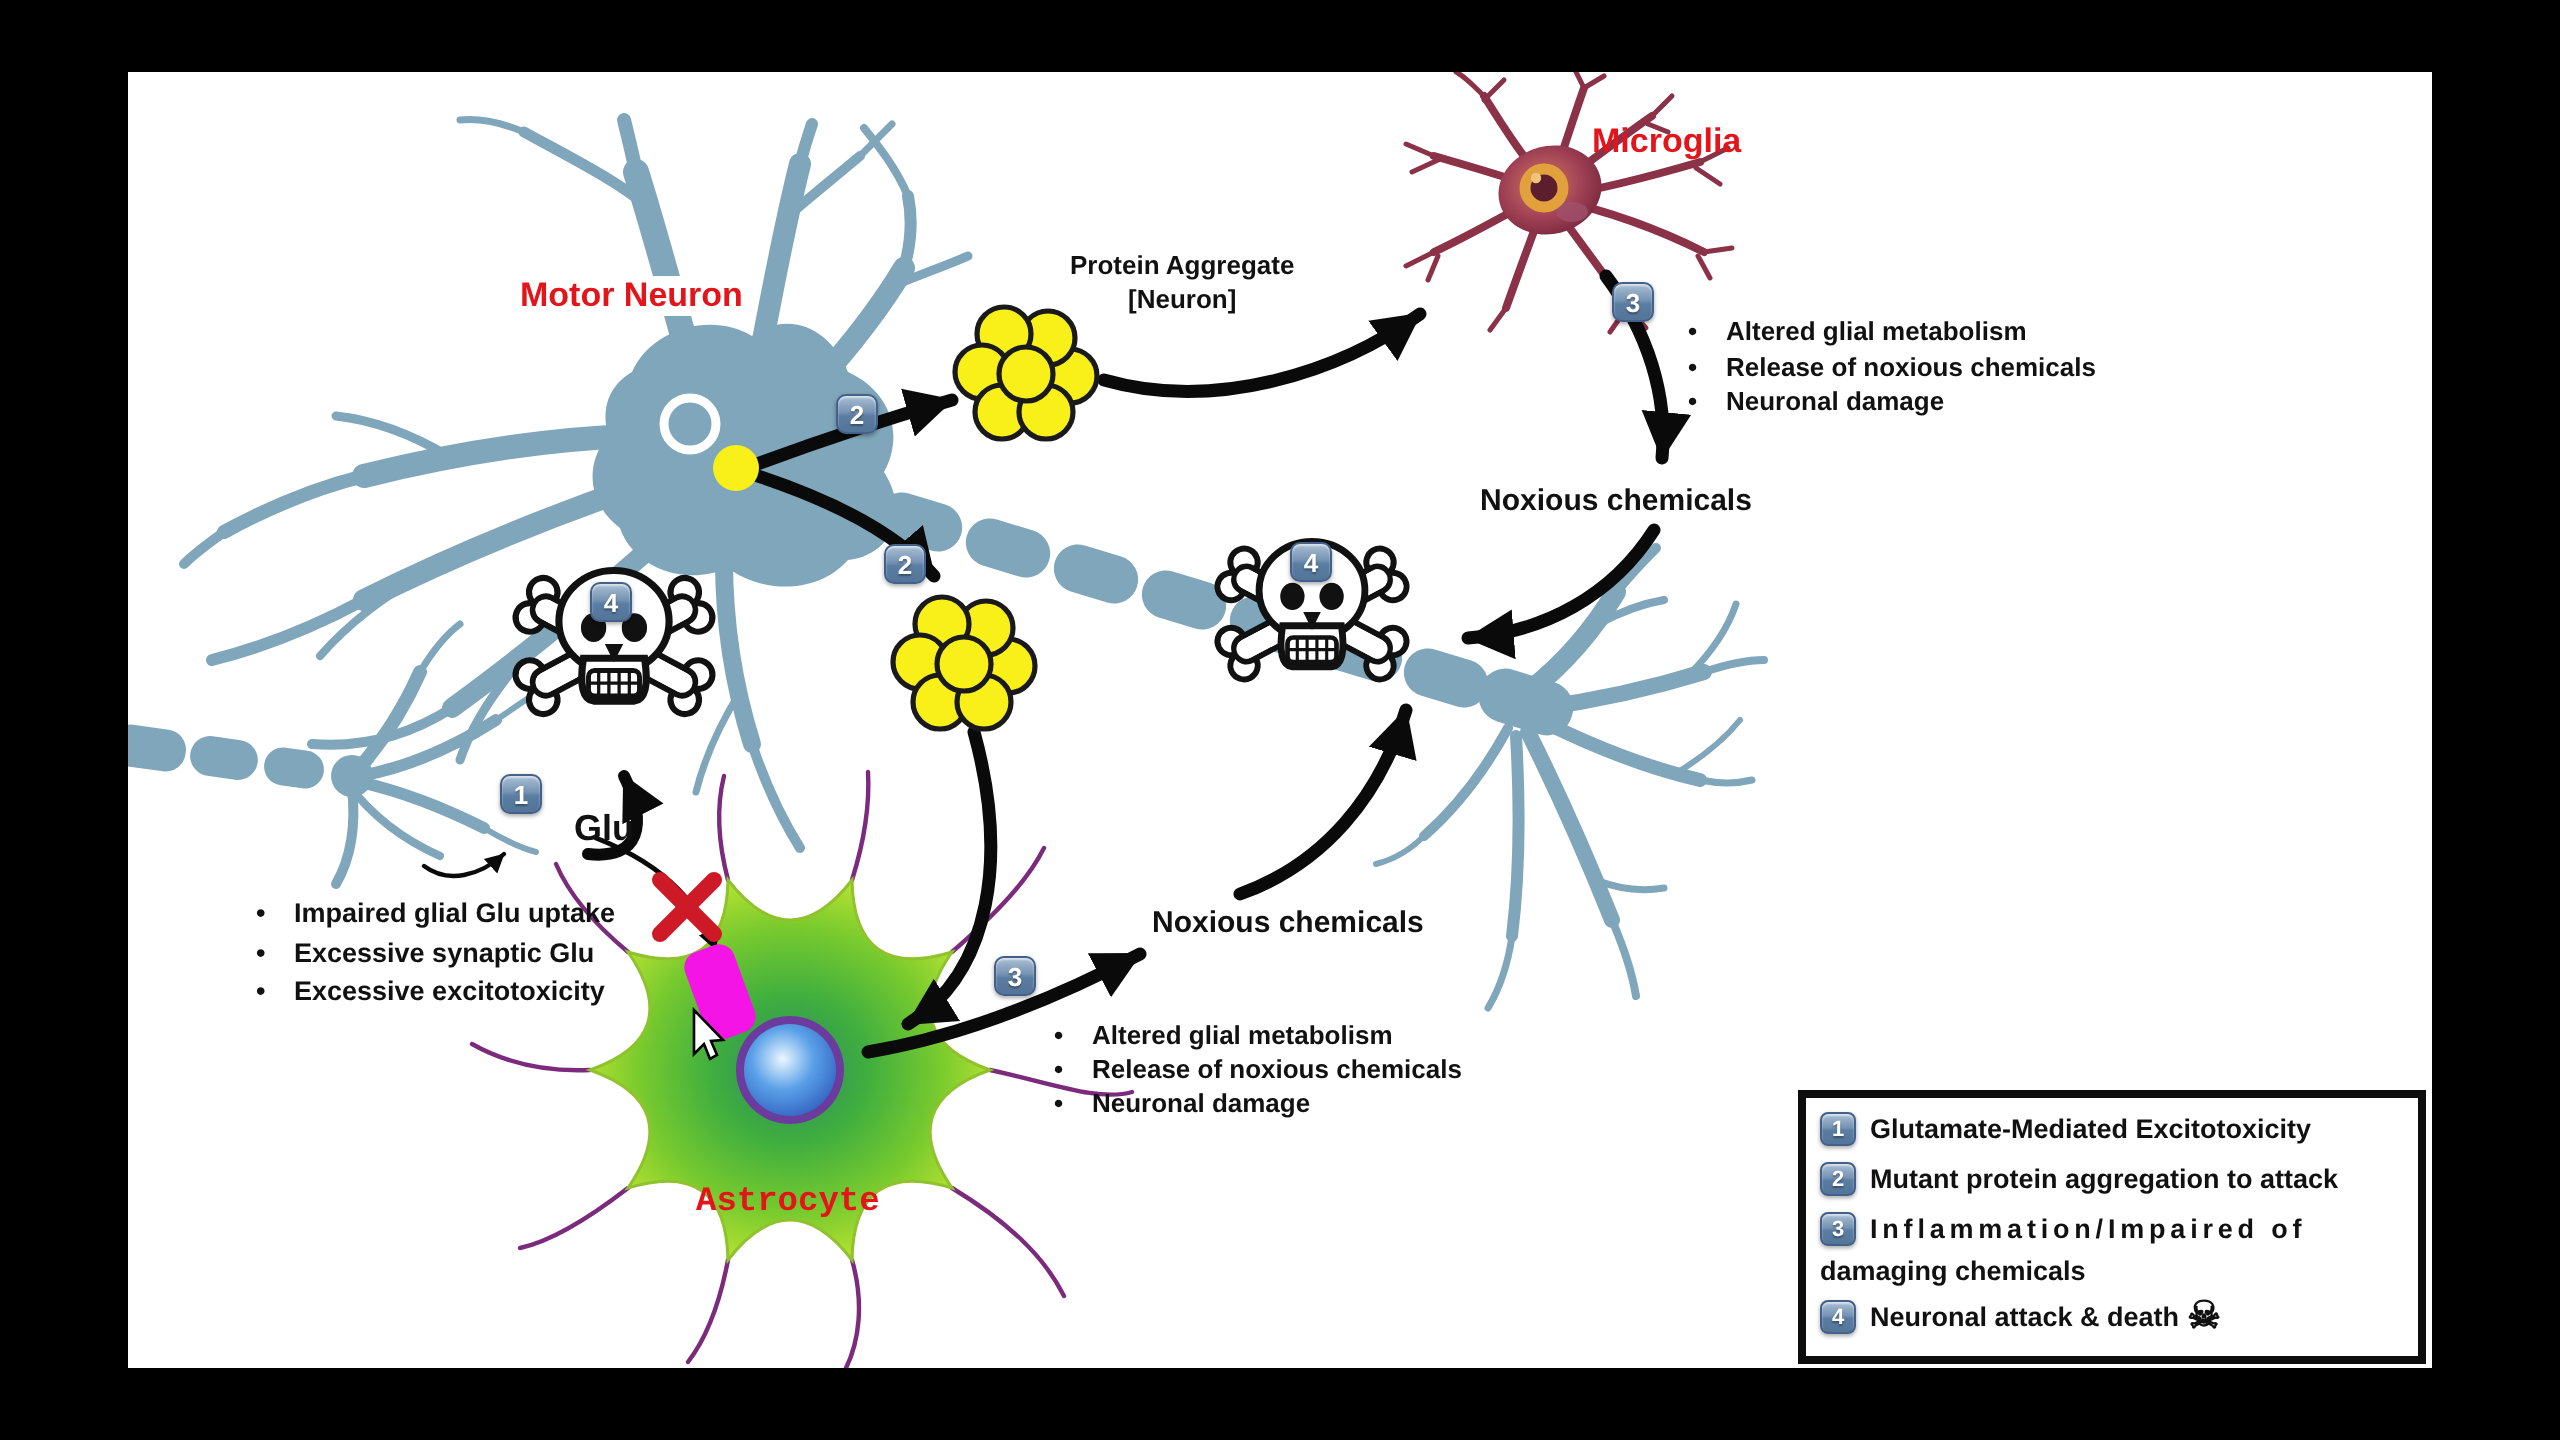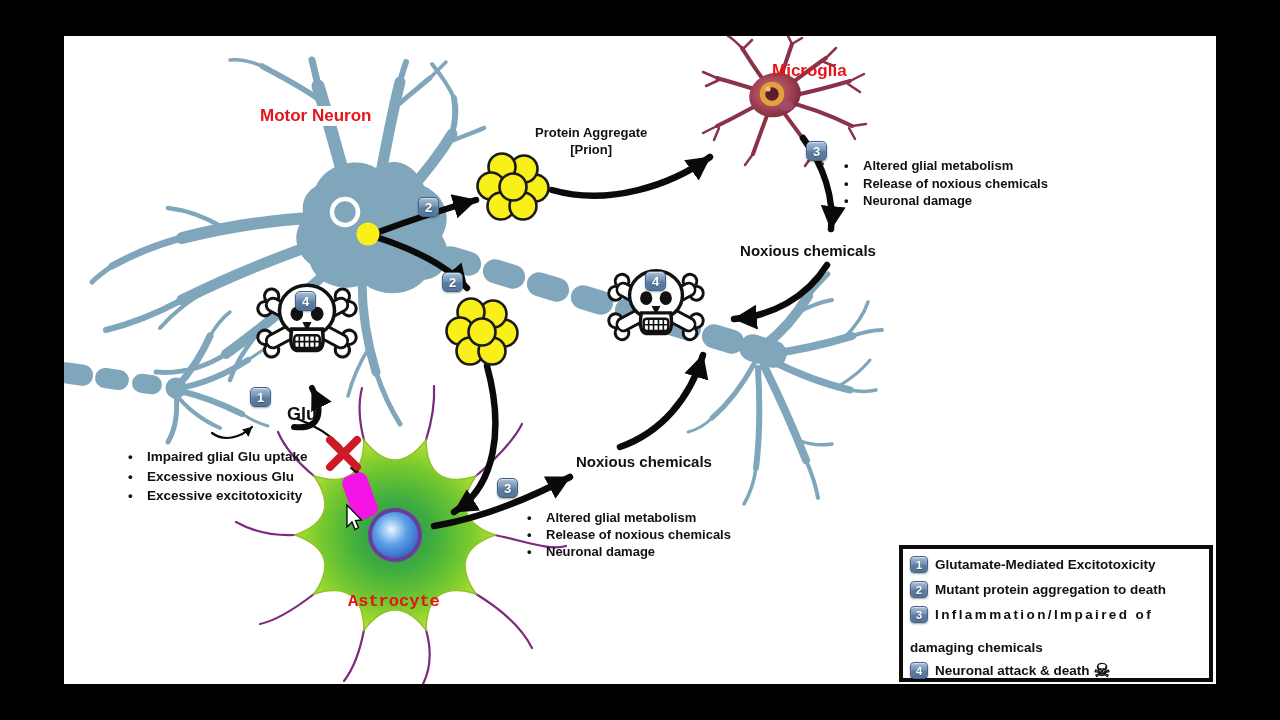--- a/index.html
+++ b/index.html
@@ -22,21 +22,21 @@
          line-height:20px;text-align:center;box-sizing:border-box;
          box-shadow:inset 0 1px 1px rgba(255,255,255,.55),0 1px 2px rgba(0,0,0,.35);
          text-shadow:0 1px 1px rgba(0,0,0,.35);}
   .legend{position:absolute;left:835px;top:509px;width:314px;height:137px;
           border:4px solid #0d0d0d;background:#fff;box-sizing:border-box;
           padding:7px 6px 4px 7px;font-weight:bold;font-size:13.5px;color:#111;}
   .legend .lrow{margin-bottom:8px;display:flex;align-items:center;}
   .legend .lbadge{position:static;display:inline-block;flex:0 0 auto;width:18px;height:17px;
           line-height:17px;font-size:11px;margin-right:7px;border-radius:4px;}
   .legend .l3b{margin-bottom:0;}
-  .legend .l3line2{margin:16px 0 5px 0;line-height:18px;}
+  .legend .l3line2{margin:4px 0 5px 0;line-height:18px;}
   .legend .ls{letter-spacing:2.4px;}
   .legend .skullglyph{font-size:19px;margin-left:4px;line-height:17px;}
 </style>
 </head>
 <body>
 
 <div class="stage">
   <div class="canvas">
 
     <svg class="diagram" width="1152" height="648" viewBox="0 0 1152 648">
@@ -264,39 +264,39 @@
       <rect transform="translate(296 460) rotate(-20)" x="-13" y="-23" width="26" height="46" rx="8" fill="#F414E6"></rect>
       <g stroke="#CE1A26" stroke-width="8" stroke-linecap="round">
         <path d="M 266,404 L 293,431"></path>
           <path d="M 293,404 L 266,431"></path>
       </g>
       <circle cx="304" cy="198" r="11.5" fill="#F8F018"></circle>
       <circle cx="281" cy="176" r="13" fill="none" stroke="#fff" stroke-width="4.5"></circle>
       <path d="M 283,469 L 283,491 L 288,486 L 291,493.5 L 294.5,491.5 L 291.5,484.5 L 297.5,484 Z" fill="#fff" stroke="#000" stroke-width="1.3"></path>
     </svg>
 
-    <div class="lbl red cell-title" style="left:193px;top:70px;background:#fff;padding:0 3px;">Motor Neuron</div>
-    <div class="lbl red cell-title" style="left:708px;top:25px;">Microglia</div>
+    <div class="lbl red cell-title" style="left:193px;top:102px;background:#fff;padding:0 3px;">Motor Neuron</div>
+    <div class="lbl red cell-title" style="left:732px;top:25px;">Microglia</div>
     <div class="lbl red cell-title" style="left:284px;top:556px;font-family:Liberation Mono, monospace;">Astrocyte</div>
     <div class="lbl pa" style="left:471px;top:88px;">
       <div>Protein Aggregate</div>
-      <div>[Prion]</div>
+      <div>[Neuron]</div>
     </div>
     <div class="lbl glu" style="left:197px;top:368px;margin-left:26px;">Glu</div>
     <div class="lbl small" style="left:672px;top:206px;width:144px;text-align:center;">Noxious chemicals</div>
     <div class="lbl small" style="left:512px;top:417px;">Noxious chemicals</div>
 
     <div class="bullets" style="left:64px;top:411px;font-size:13.5px;line-height:19.5px;">
       <div class="row">
           <span class="dot">•</span>
           <span>Impaired glial Glu uptake</span>
         </div>
       <div class="row">
           <span class="dot">•</span>
-          <span>Excessive noxious Glu</span>
+          <span>Excessive synaptic Glu</span>
         </div>
       <div class="row">
           <span class="dot">•</span>
           <span>Excessive excitotoxicity</span>
         </div>
     </div>
     <div class="bullets" style="left:780px;top:121px;font-size:13px;line-height:17.5px;">
       <div class="row">
           <span class="dot">•</span>
           <span>Altered glial metabolism</span>
@@ -333,21 +333,21 @@
     <span class="badge" style="left:231px;top:255px;">4</span>
     <span class="badge" style="left:581px;top:235px;">4</span>
 
     <div class="legend">
       <div class="lrow">
         <span class="badge lbadge">1</span>
         <span>Glutamate-Mediated Excitotoxicity</span>
       </div>
       <div class="lrow">
         <span class="badge lbadge">2</span>
-        <span>Mutant protein aggregation to death</span>
+        <span>Mutant protein aggregation to attack</span>
       </div>
       <div class="lrow l3b">
         <span class="badge lbadge">3</span>
         <span class="ls">Inflammation/Impaired of</span>
       </div>
       <div class="l3line2">damaging chemicals</div>
       <div class="lrow">
         <span class="badge lbadge">4</span>
         <span>Neuronal attack &amp; death</span>
         <span class="skullglyph">☠</span>

